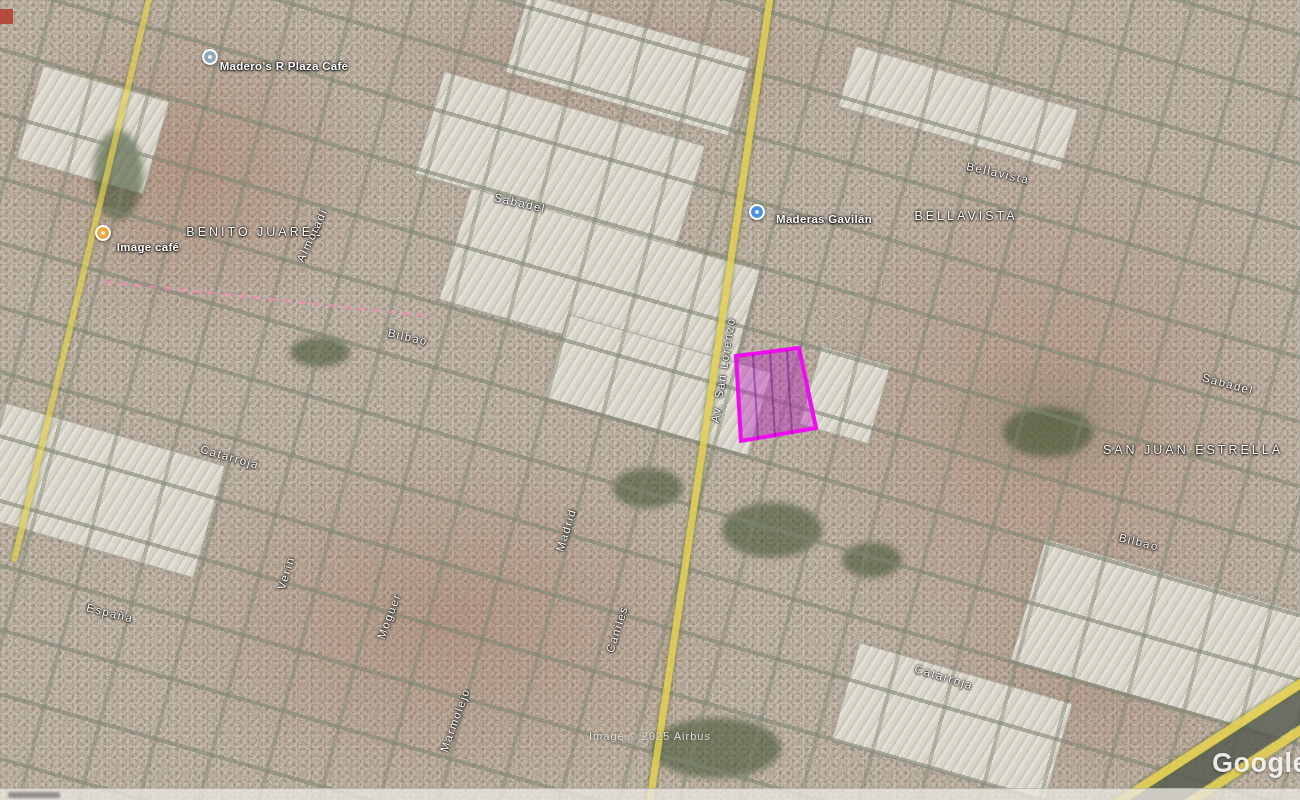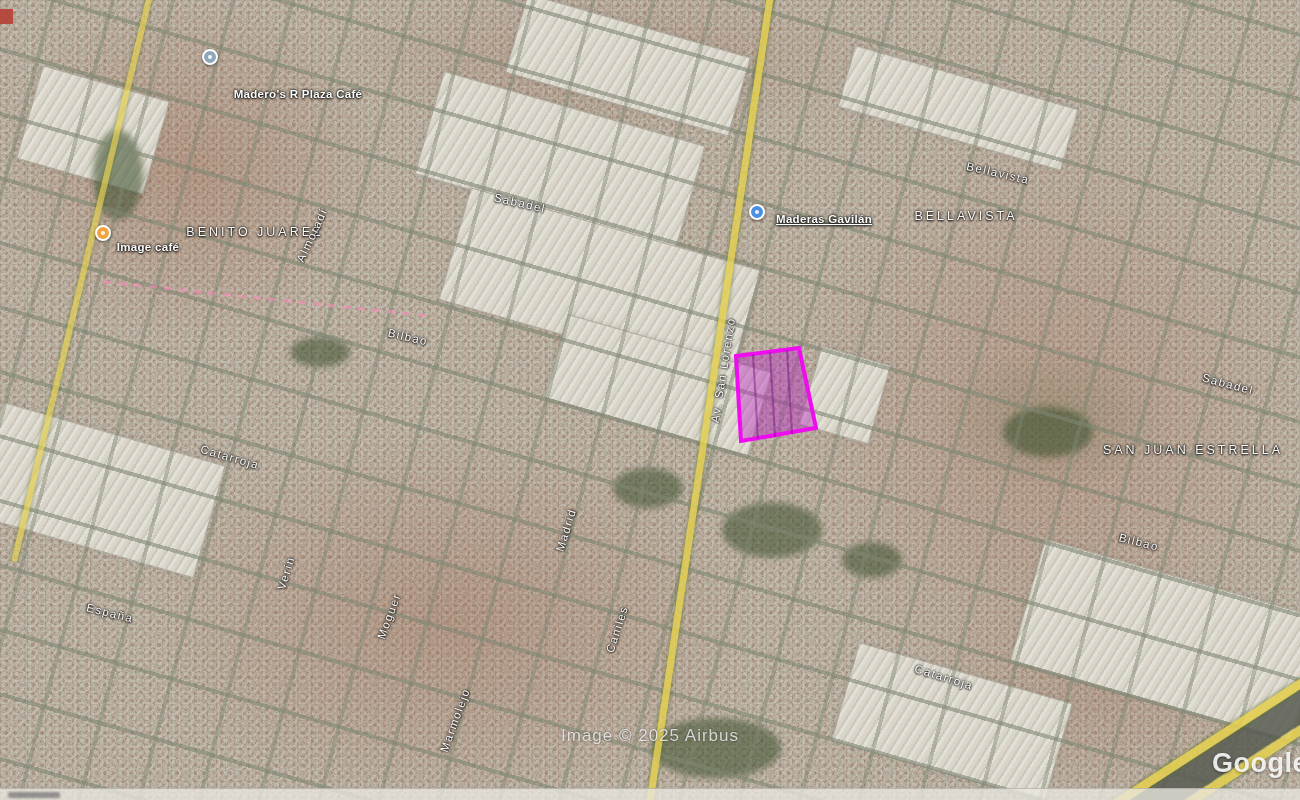--- a/index.html
+++ b/index.html
@@ -51,21 +51,21 @@
   .lbl{
     position:absolute; white-space:nowrap; color:#fff;
     text-shadow:0 0 2px #000, 0 0 3px rgba(0,0,0,0.85), 0 1px 2px rgba(0,0,0,0.7);
     transform:translate(-50%,-50%);
   }
   .street{font-size:11.5px; letter-spacing:1.5px; opacity:0.95;}
   .district{font-size:12.5px; letter-spacing:3px; opacity:0.96;}
   .poi-label{font-size:11.5px; font-weight:bold; letter-spacing:0.3px; cursor:pointer;}
   #attribution{
     position:absolute; left:650px; top:736px; transform:translate(-50%,-50%);
-    font-size:17px; color:rgba(255,255,255,0.78);
+    font-size:11px; color:rgba(255,255,255,0.78);
     text-shadow:0 0 2px rgba(0,0,0,0.6); letter-spacing:1px;
   }
   #watermark{
     position:absolute; left:1212px; top:748px; font-size:27px; font-weight:bold;
     color:rgba(255,255,255,0.88); letter-spacing:0.5px;
     text-shadow:0 1px 3px rgba(0,0,0,0.45); white-space:nowrap;
   }
   #bottom-bar{
     position:absolute; left:0; bottom:0; width:1300px; height:11px;
     background:rgba(233,231,223,0.78); border-top:1px solid rgba(160,158,150,0.6);
@@ -151,22 +151,22 @@
       <span class="lbl street" style="left: 1228px; top: 384px; transform: translate(-50%, -50%) rotate(15deg);">Sabadel</span>
       <span class="lbl street" style="left: 1139px; top: 542px; transform: translate(-50%, -50%) rotate(14deg);">Bilbao</span>
       <span class="lbl street" style="left: 944px; top: 677px; transform: translate(-50%, -50%) rotate(17deg);">Catarroja</span>
       <span class="lbl street" style="left: 566px; top: 530px; transform: translate(-50%, -50%) rotate(-73deg);">Madrid</span>
       <span class="lbl street" style="left: 286px; top: 573px; transform: translate(-50%, -50%) rotate(-73deg);">Verín</span>
       <span class="lbl street" style="left: 389px; top: 616px; transform: translate(-50%, -50%) rotate(-70deg);">Moguer</span>
       <span class="lbl street" style="left: 617px; top: 629px; transform: translate(-50%, -50%) rotate(-72deg);">Caniles</span>
       <span class="lbl street" style="left: 455px; top: 720px; transform: translate(-50%, -50%) rotate(-70deg);">Marmolejo</span>
       <span class="lbl street" style="left: 312px; top: 235px; transform: translate(-50%, -50%) rotate(-65deg);">Almoradí</span>
       <span class="lbl street" style="left: 723px; top: 370px; transform: translate(-50%, -50%) rotate(-81deg);">Av. San Lorenzo</span>
-      <span class="lbl poi-label" style="left: 824px; top: 219px; transform: translate(-50%, -50%) rotate(0deg); text-decoration: underline;">Maderas Gavilán</span>
+      <span class="lbl poi-label" style="left: 824px; top: 219px; transform: translate(-50%, -50%) rotate(0deg);">Maderas Gavilán</span>
       <span class="lbl poi-label" style="left: 148px; top: 247px; transform: translate(-50%, -50%) rotate(0deg);">Image café</span>
-      <span class="lbl poi-label" style="left: 298px; top: 66px; transform: translate(-50%, -50%) rotate(0deg); margin-top: 28px;">Madero's R Plaza Café</span>
+      <span class="lbl poi-label" style="left: 284px; top: 66px; transform: translate(-50%, -50%) rotate(0deg);">Madero's R Plaza Café</span>
     </div>
 
   <div id="attribution">Image © 2025 Airbus</div>
   <div id="watermark">Google E</div>
   <div id="bottom-bar"></div>
   <div id="bottom-smudge"></div>
 </div>
 
 </body></html>

